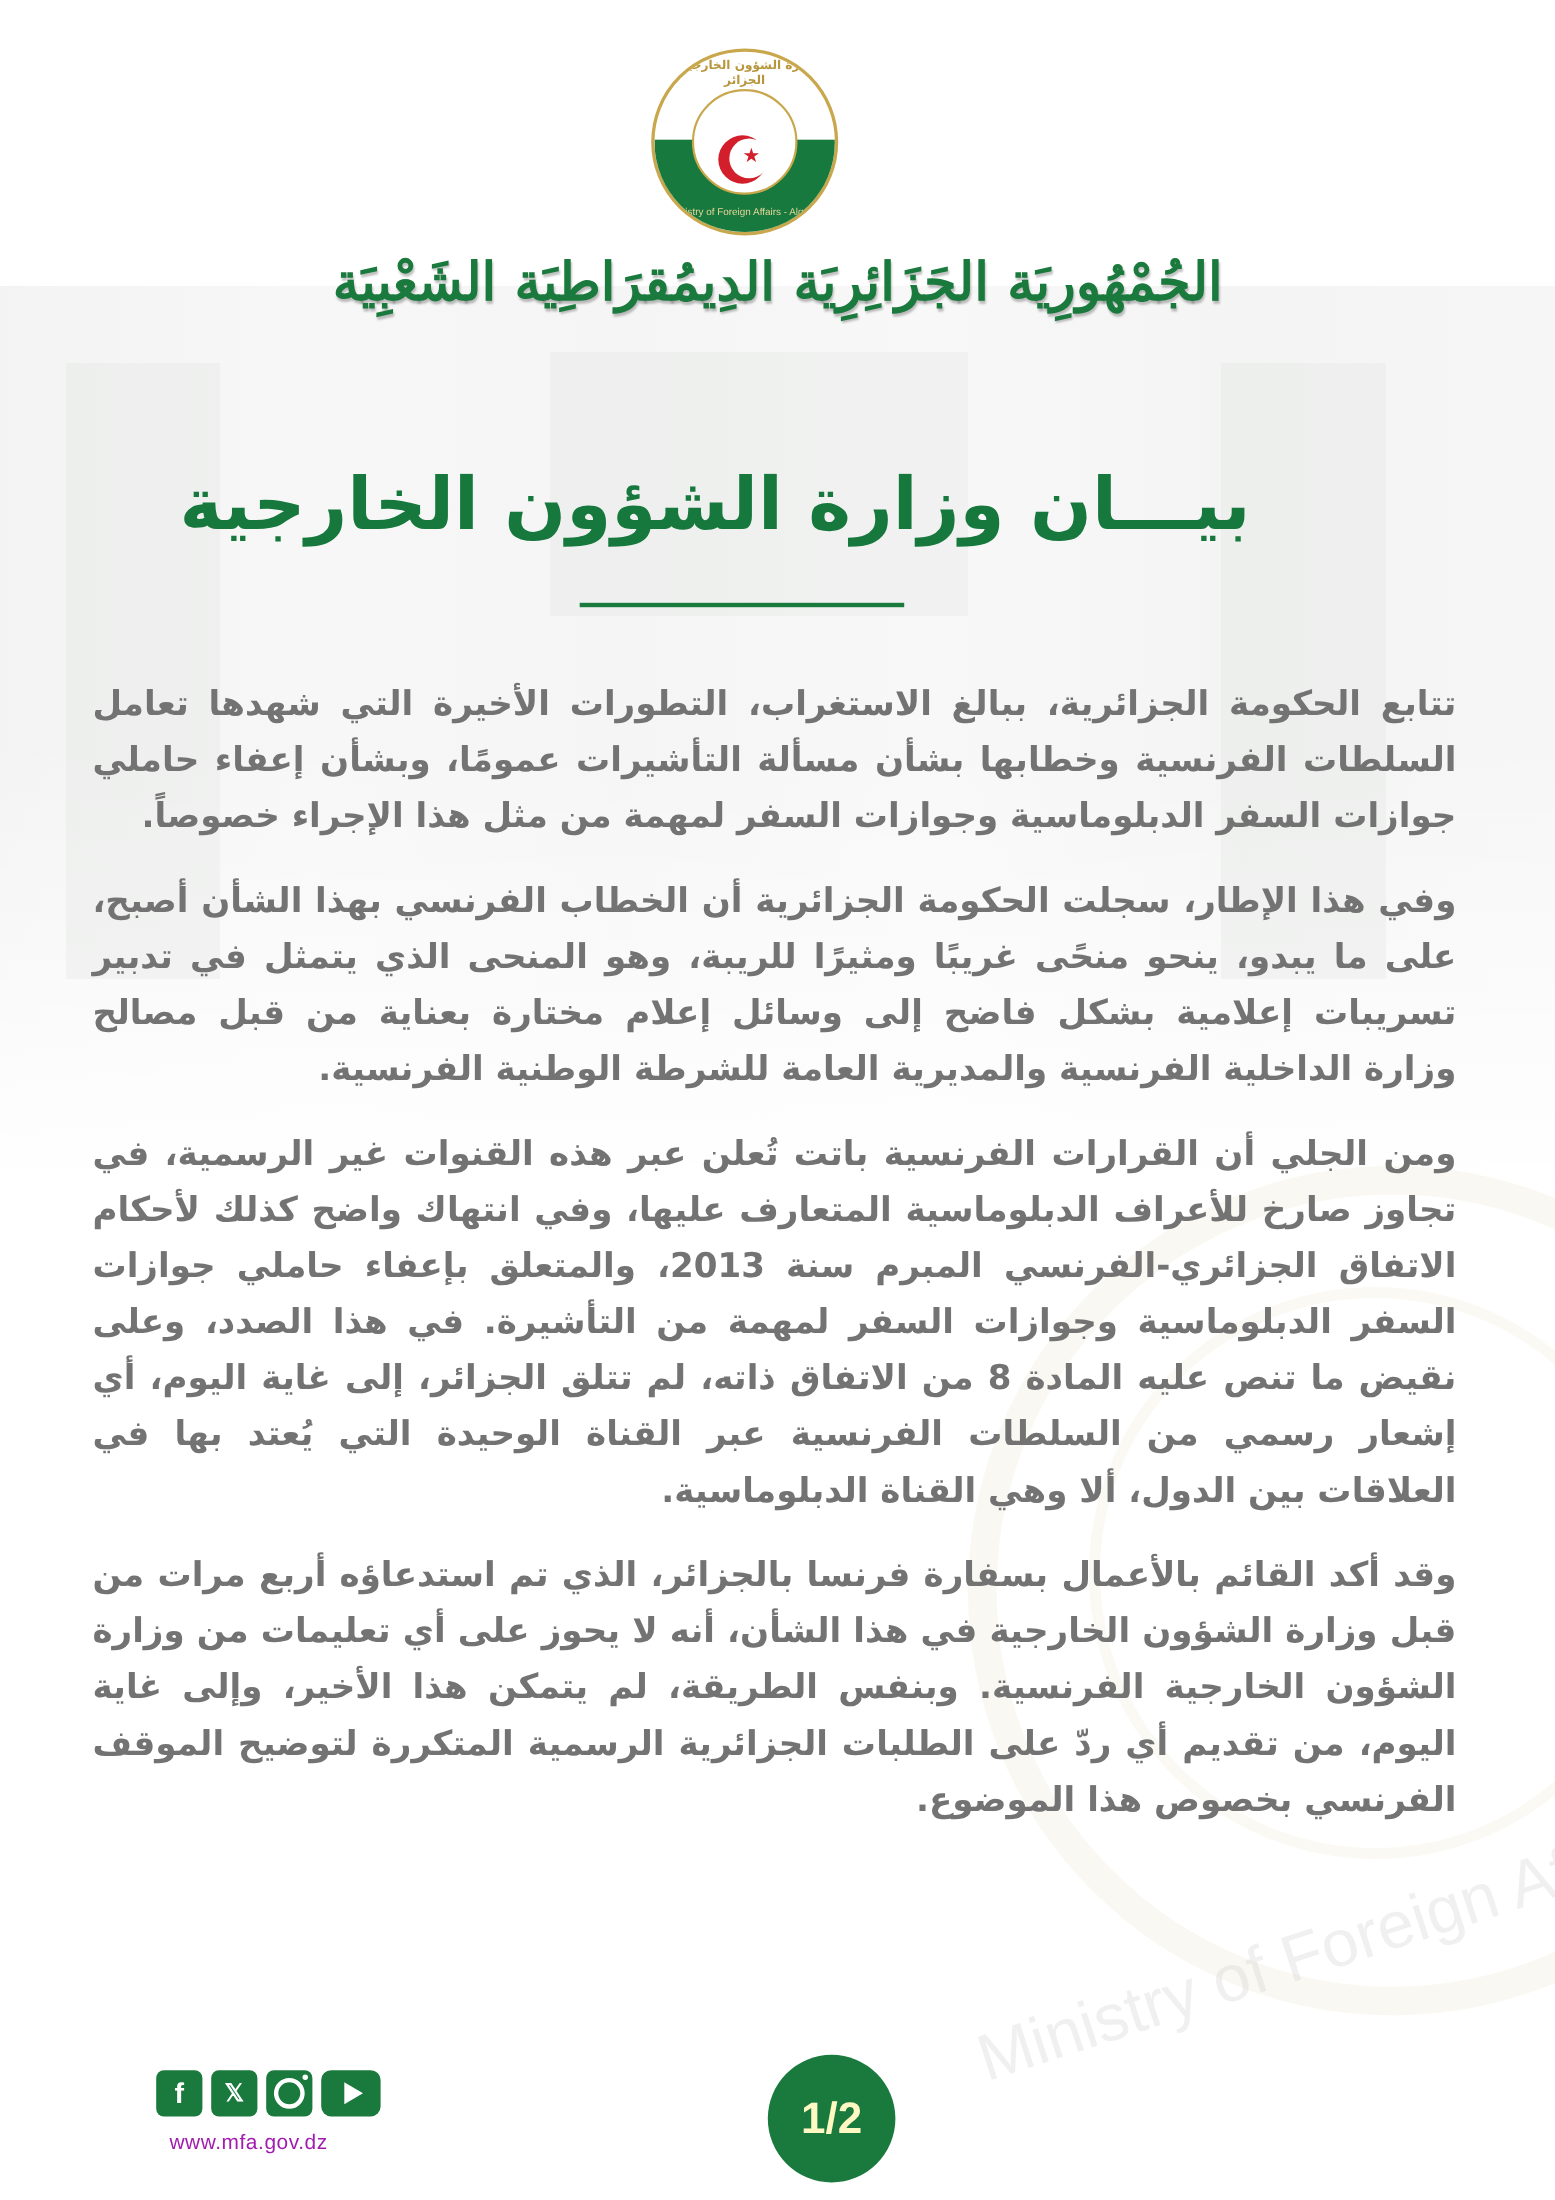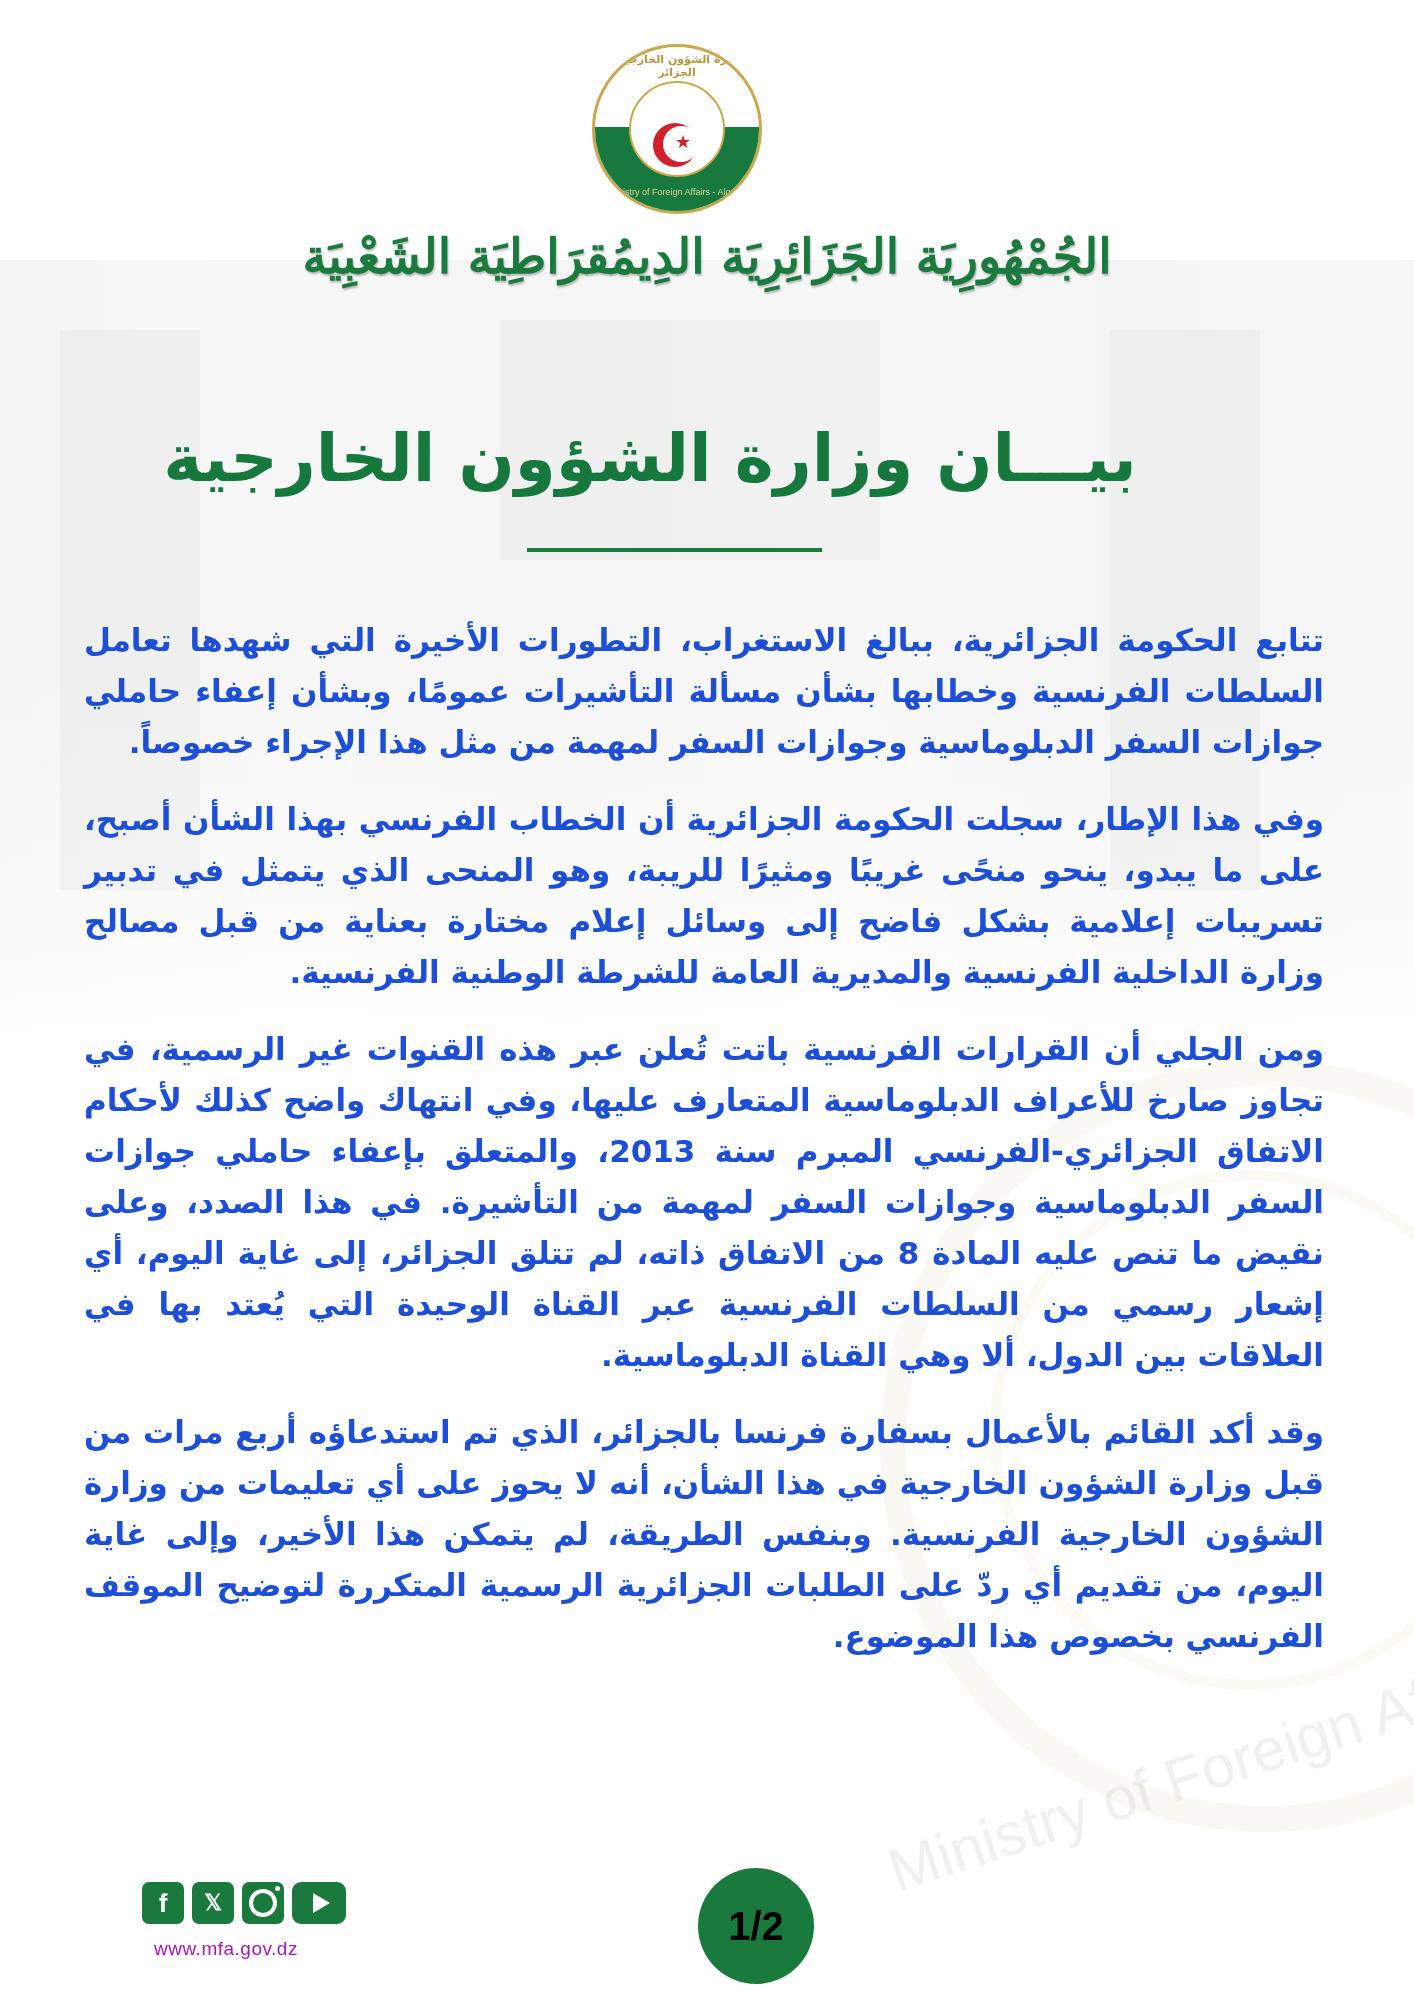--- a/index.html
+++ b/index.html
@@ -163,21 +163,21 @@
       direction: rtl;
       text-align: justify;
       z-index: 2;
     }
     .body-text p {
       margin: 0 0 26px 0;
       font-family: "DejaVu Sans", sans-serif;
       font-weight: bold;
       font-size: 31px;
       line-height: 51px;
-      color: #1d4ed8;
+      color: #737373;
       text-align: justify;
       text-align-last: right;
     }
 
     .social {
       position: absolute;
       left: 142px; top: 1882px;
       display: flex;
       gap: 8px;
       z-index: 2;
@@ -226,21 +226,21 @@
       color: #a21caf;
       letter-spacing: 0.5px;
       z-index: 2;
     }
     .page-badge {
       position: absolute;
       left: 698px; top: 1868px;
       width: 116px; height: 116px;
       border-radius: 50%;
       background: #1a7a3d;
-      color: #000000;
+      color: #fef9c3;
       display: flex;
       align-items: center;
       justify-content: center;
       font-family: "Liberation Sans", sans-serif;
       font-weight: bold;
       font-size: 40px;
       z-index: 2;
     }
   </style>
 </head>

